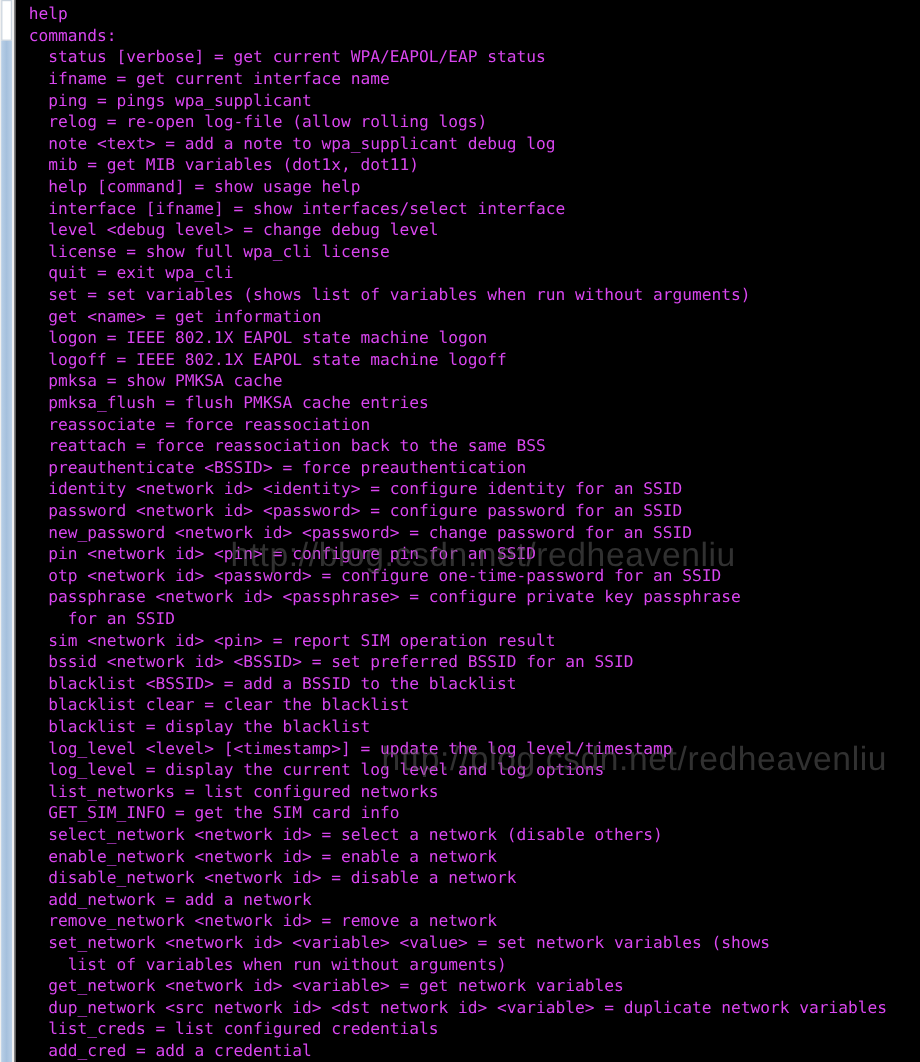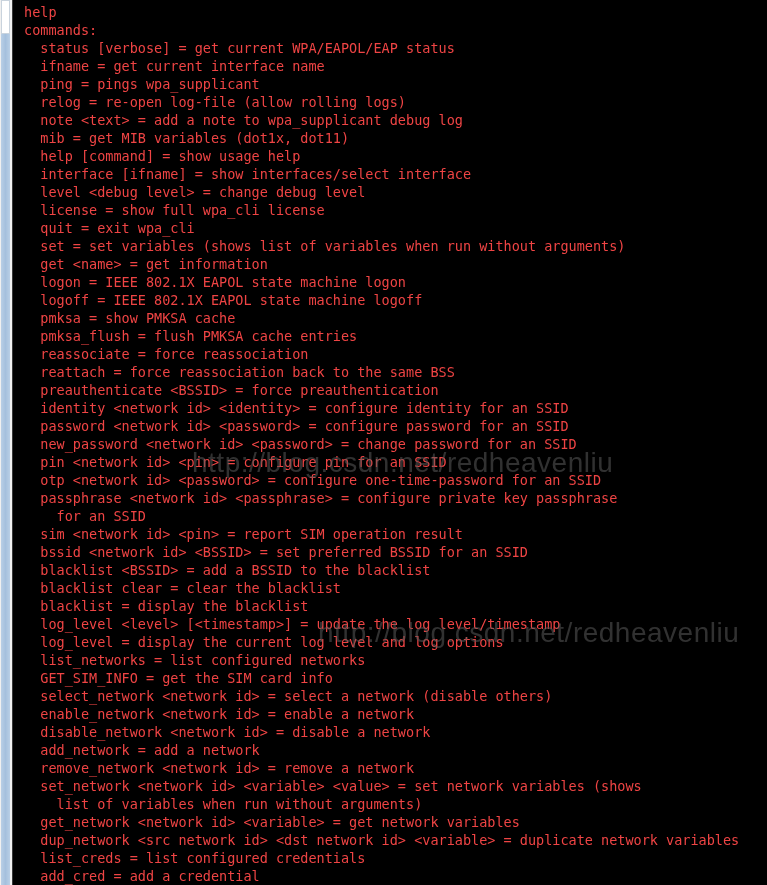--- a/index.html
+++ b/index.html
@@ -74,21 +74,21 @@
     font-size: 13.5px;
     line-height: 18px;
     white-space: pre;
     z-index: 2;
   }
   .term-line {
     white-space: pre;
     height: 18px;
     line-height: 18px;
     font-family: "DejaVu Sans Mono", "Liberation Mono", monospace;
-    color: #ef4444;
+    color: #d946ef;
   }
   
   .watermark {
     position: absolute;
     color: #5a5a5a;
     font-family: Liberation Sans, sans-serif;
     font-size: 28px;
     letter-spacing: 0.5px;
     opacity: 0.55;
     white-space: nowrap;

